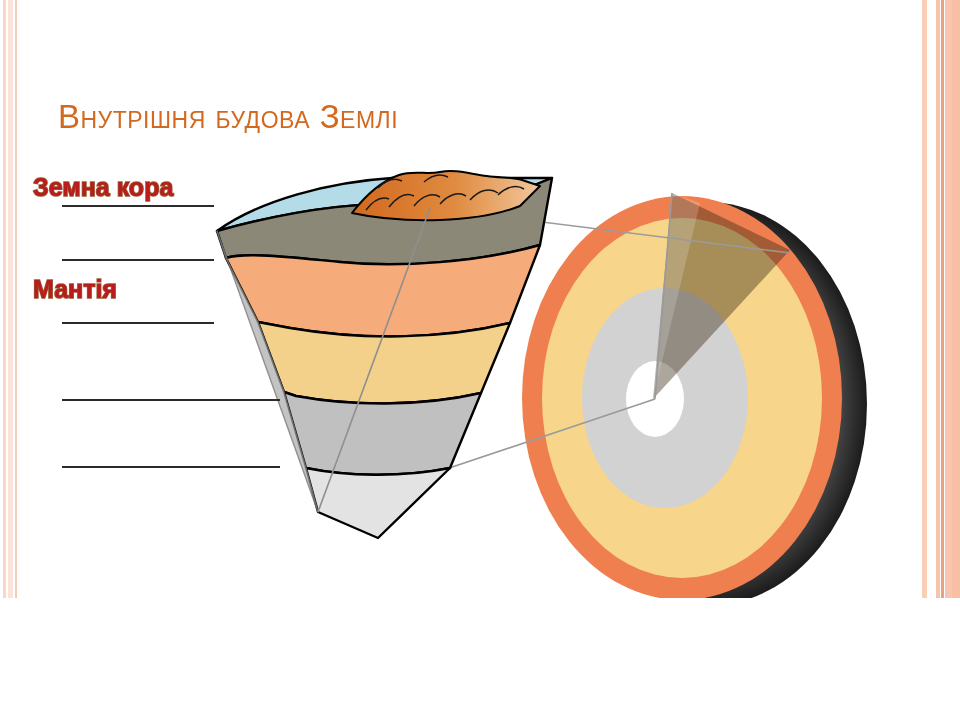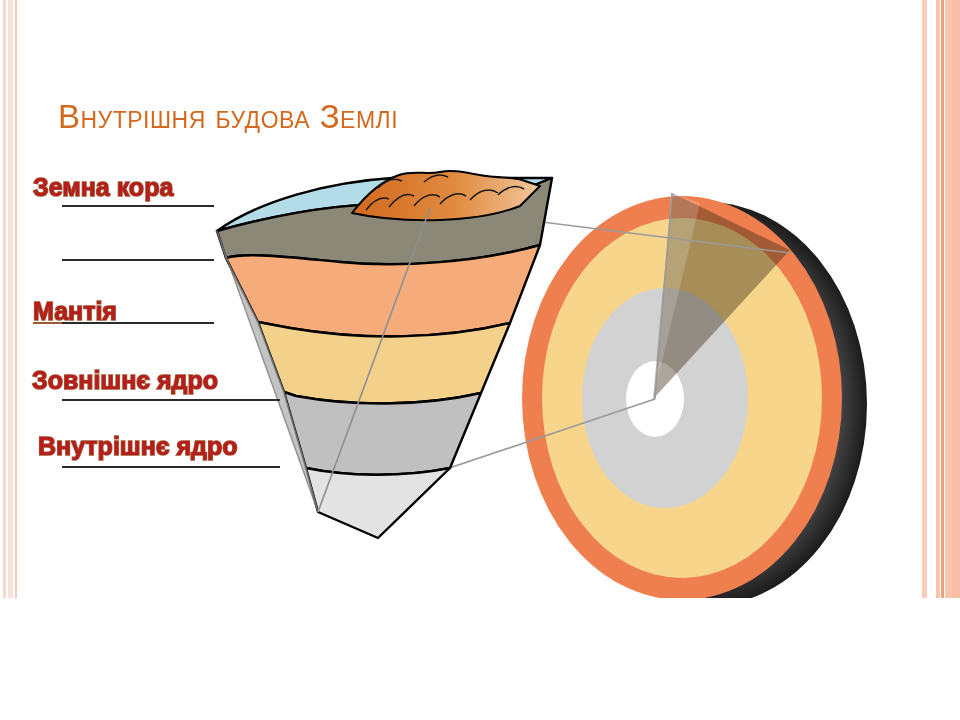--- a/index.html
+++ b/index.html
@@ -62,21 +62,21 @@
     height: 2px;
     background: #2b2b2b;
   }
 
   #lbl-0 { left: 33px;  top: 173px; }
   #ul-0  { left: 62px;  top: 205px; width: 152px; }
 
   #lbl-1 { left: 32px;  top: 228px; }
   #ul-1  { left: 62px;  top: 259px; width: 152px; }
 
-  #lbl-2 { left: 33px;  top: 297px; text-decoration: underline; }
+  #lbl-2 { left: 33px;  top: 275px; }
   #ul-2  { left: 62px;  top: 322px; width: 152px; }
 
   #lbl-3 { left: 32px;  top: 366px; }
   #ul-3  { left: 62px;  top: 399px; width: 218px; }
 
   #lbl-4 { left: 38px;  top: 432px; }
   #ul-4  { left: 62px;  top: 466px; width: 218px; }
 
   
   #art {
@@ -198,21 +198,19 @@
   </svg>
 
   <div class="layer-label" id="lbl-0">Земна кора</div>
   <div class="label-underline" id="ul-0"></div>
 
   <div class="label-underline" id="ul-1"></div>
 
   <div class="layer-label" id="lbl-2">Мантія</div>
   <div class="label-underline" id="ul-2"></div>
 
-  <div class="layer-label" id="lbl-3">Зовнішнє ядро</div>
   <div class="label-underline" id="ul-3"></div>
 
-  <div class="layer-label" id="lbl-4">Внутрішнє ядро</div>
   <div class="label-underline" id="ul-4"></div>
 
   <div id="corner-dot"></div>
 
 </div>
 
 </body></html>

